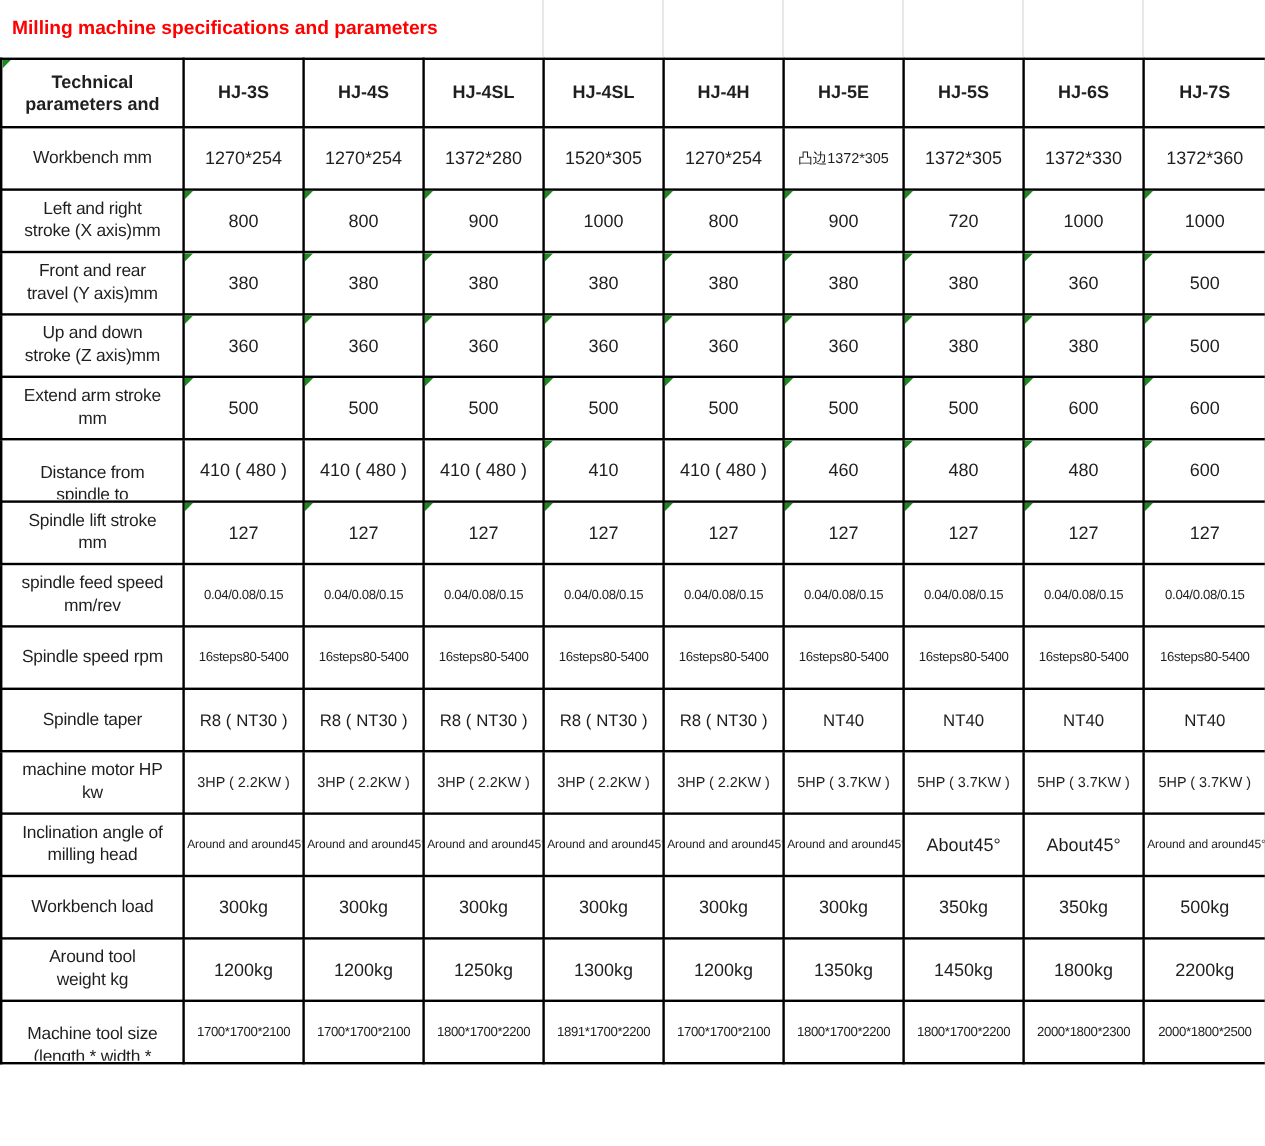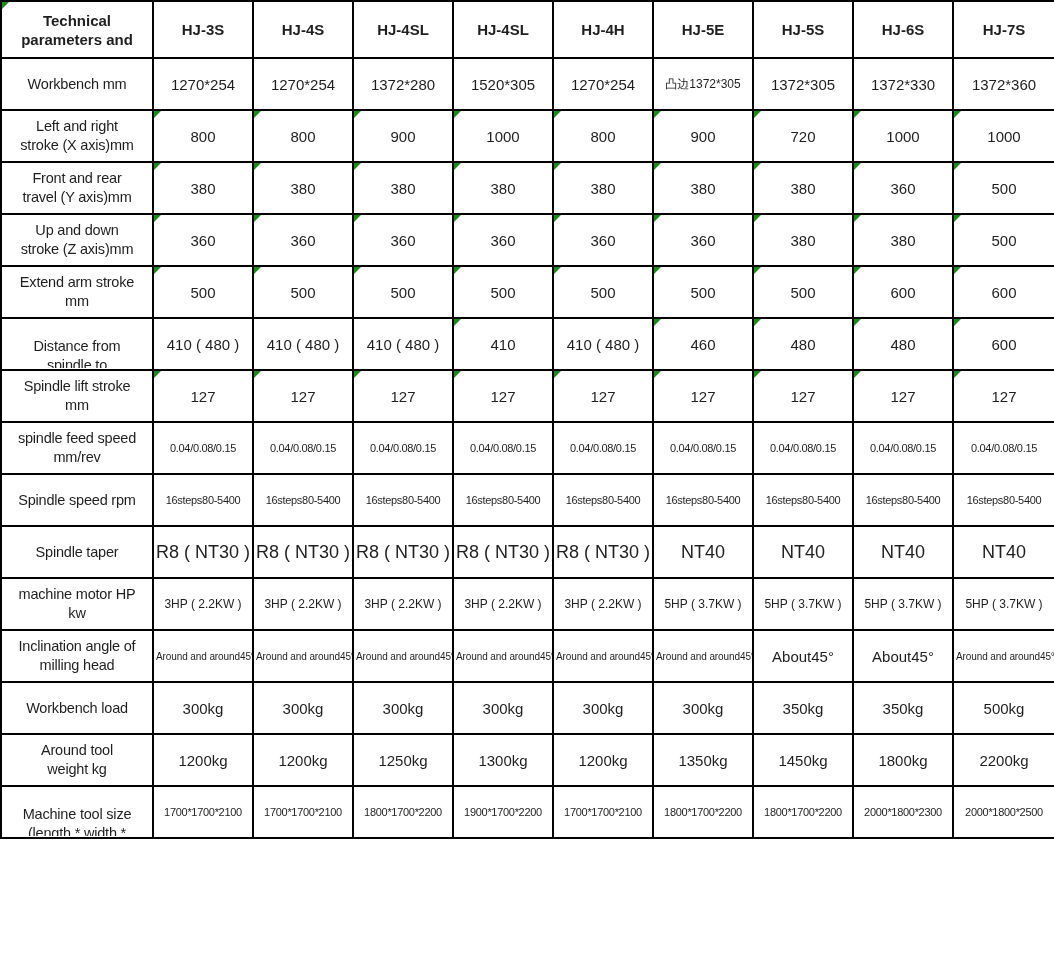--- a/index.html
+++ b/index.html
@@ -30,35 +30,44 @@
   }
   thead tr{height:57px;margin-left:19px;}
   tbody tr{height:52px;margin-left:24px;}
   tbody tr:nth-child(16){height:78px;}
   th{font-size:15px;font-weight:bold;white-space:pre-line;line-height:19px;}
   td.label{font-size:14.5px;white-space:pre-line;line-height:19px;letter-spacing:-0.2px;}
   td.label .label-inner{display:flex;align-items:center;justify-content:center;height:100%;}
   td.label.clip .label-inner{align-items:flex-start;overflow:hidden;height:48px;padding-top:17px;}
   td.val{white-space:nowrap;}
   .sz-n{font-size:15px;}
-  .sz-m{font-size:18px;}
+  .sz-m{font-size:14px;}
   .sz-s{font-size:12px;}
   .sz-xs{font-size:11px;letter-spacing:-0.3px;}
   .sz-tiny{font-size:10px;letter-spacing:-0.1px;}
   .sz-guide{font-size:15px;font-weight:bold;letter-spacing:1px;}
   .flag{
     position:absolute;top:0;left:0;width:0;height:0;
     border-top:7px solid var(--c-flag);border-right:7px solid transparent;
   }
 </style>
 </head>
 <body>
 
 <div class="sheet">
 
+  <div class="titlebar">
+    <div class="title">Milling machine specifications and parameters</div>
+    <div class="tgrid" style="left:452px"></div>
+    <div class="tgrid" style="left:552px"></div>
+    <div class="tgrid" style="left:652px"></div>
+    <div class="tgrid" style="left:752px"></div>
+    <div class="tgrid" style="left:852px"></div>
+    <div class="tgrid" style="left:952px"></div>
+  </div>
 
   <table>
     <colgroup>
       <col class="c0">
         <col class="c">
         <col class="c">
         <col class="c">
         <col class="c">
       <col class="c">
         <col class="c">
@@ -261,21 +270,21 @@
           <td class="val sz-n">1800kg</td>
           <td class="val sz-n">2200kg</td>
         </tr>
         <tr>
           <td class="label clip"><div class="label-inner">Machine tool size
 (length * width *
 height)mm</div></td>
           <td class="val sz-xs">1700*1700*2100</td>
           <td class="val sz-xs">1700*1700*2100</td>
           <td class="val sz-xs">1800*1700*2200</td>
-          <td class="val sz-xs">1900*1700*2200</td>
+          <td class="val sz-xs">1891*1700*2200</td>
           <td class="val sz-xs">1700*1700*2100</td>
           <td class="val sz-xs">1800*1700*2200</td>
           <td class="val sz-xs">1800*1700*2200</td>
           <td class="val sz-xs">2000*1800*2300</td>
           <td class="val sz-xs">2000*1800*2500</td>
         </tr>
       </tbody>
   </table>
 
 </div>

